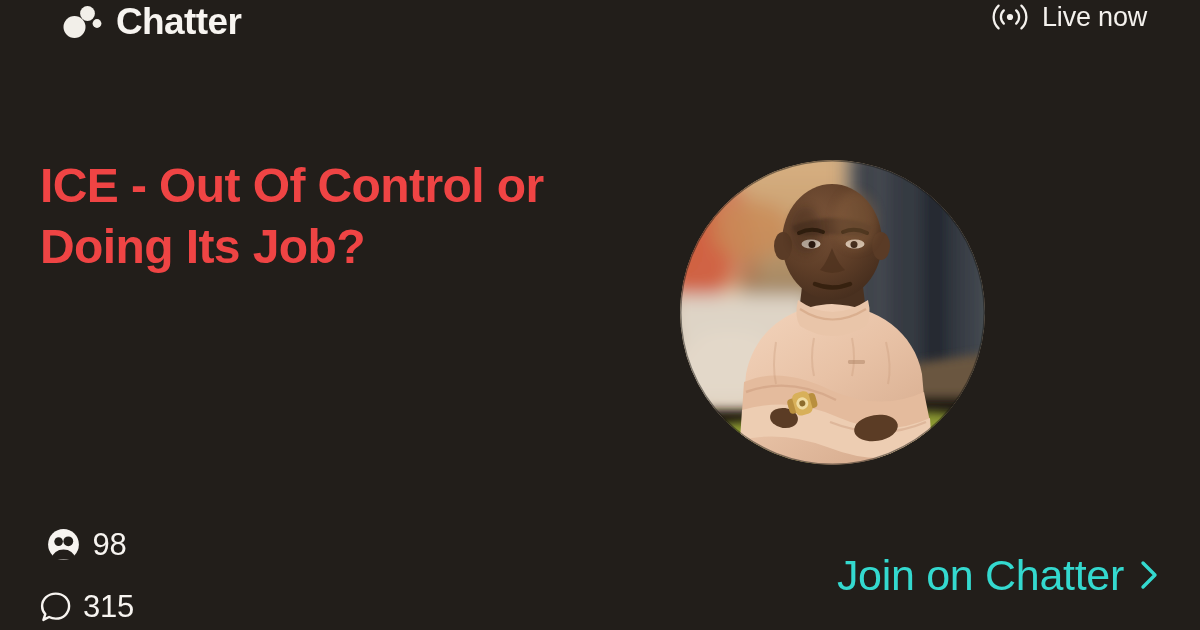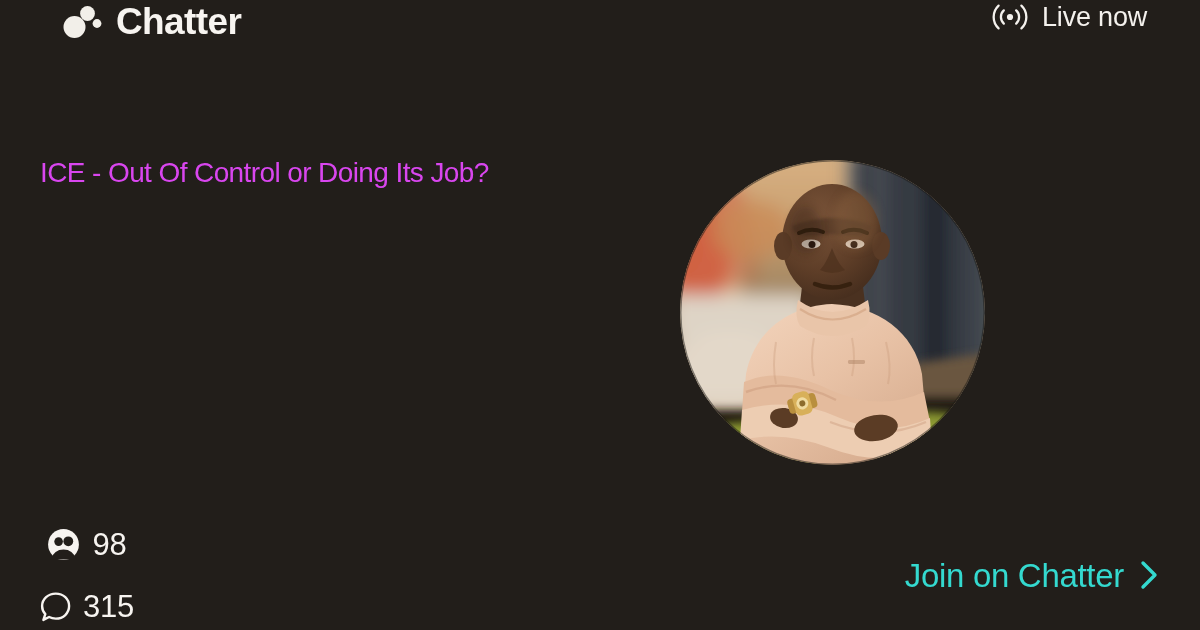--- a/index.html
+++ b/index.html
@@ -94,25 +94,25 @@
   }
 
   .title-wrap {
     flex: 1 1 auto;
     padding-top: 47px;
     padding-right: 30px;
     max-width: 640px;
   }
 
   .title {
-    font-size: 28px;
+    font-size: 48px;
     line-height: 1.28;
-    font-weight: 400;
+    font-weight: 700;
     letter-spacing: -0.6px;
-    color: #d946ef;
+    color: #ef4444;
   }
 
   .avatar-wrap {
     flex: 0 0 auto;
     padding-top: 52px;
   }
 
   .avatar {
     width: 305px;
     height: 305px;
@@ -168,21 +168,21 @@
   }
 
   .cta {
     display: flex;
     align-items: center;
     gap: 14px;
     cursor: pointer;
   }
 
   .cta-label {
-    font-size: 33px;
+    font-size: 43px;
     font-weight: 400;
     letter-spacing: -0.3px;
     color: #34d9cf;
     line-height: 1;
   }
 
   .cta-chevron {
     width: 22px;
     height: 32px;
     display: block;

